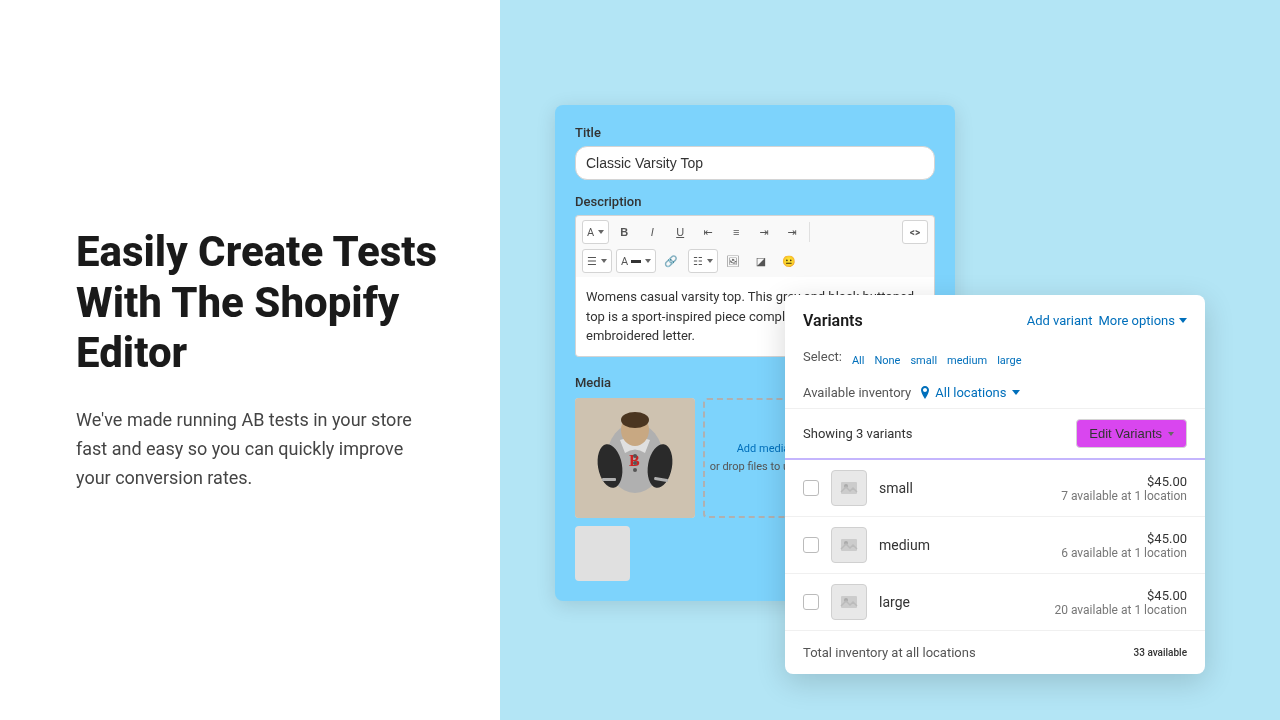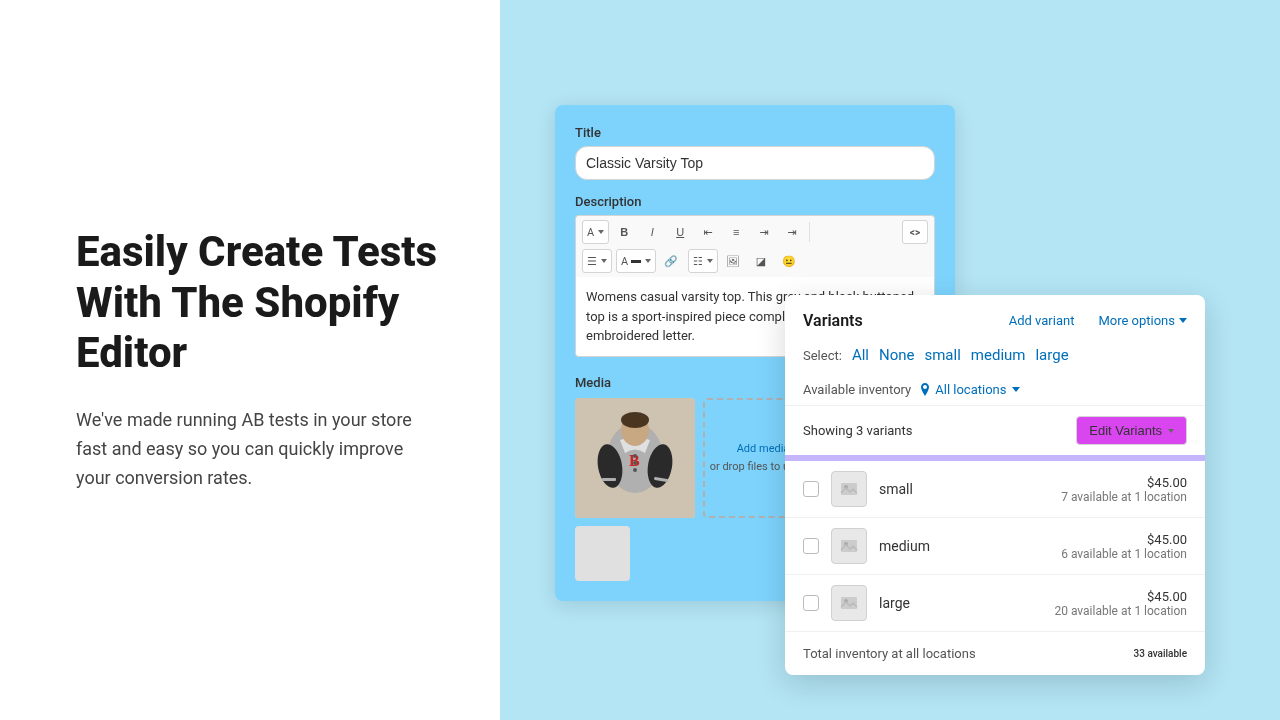--- a/index.html
+++ b/index.html
@@ -250,21 +250,21 @@
 
     .variants-title {
       font-size: 16px;
       font-weight: 600;
       color: #1a1a1a;
     }
 
     .variants-actions {
       display: flex;
       align-items: center;
-      gap: 24px;
+      gap: 6px;
     }
 
     .add-variant-link {
       font-size: 13px;
       color: #006fbb;
       cursor: pointer;
       text-decoration: none;
     }
 
     .more-options-link {
@@ -281,21 +281,22 @@
       display: flex;
       align-items: center;
       gap: 10px;
       font-size: 13px;
       color: #555;
     }
 
     .select-link {
       color: #006fbb;
       cursor: pointer;
-      font-size: 15px;
+      font-size: 11px;
+      margin-top: 8px;
     }
 
     .inventory-row {
       padding: 8px 18px;
       display: flex;
       align-items: center;
       gap: 8px;
       font-size: 13px;
       color: #555;
       border-bottom: 1px solid #f0f0f0;
@@ -308,21 +309,21 @@
       color: #006fbb;
       font-size: 13px;
       cursor: pointer;
     }
 
     .showing-row {
       padding: 10px 18px;
       display: flex;
       align-items: center;
       justify-content: space-between;
-      border-bottom: 6px solid #c4b5fd;
+      border-bottom: 2px solid #c4b5fd;
     }
 
     .showing-text {
       font-size: 13px;
       color: #333;
     }
 
     .edit-variants-btn {
       border: 1px solid #d4d4d4;
       border-radius: 4px;

